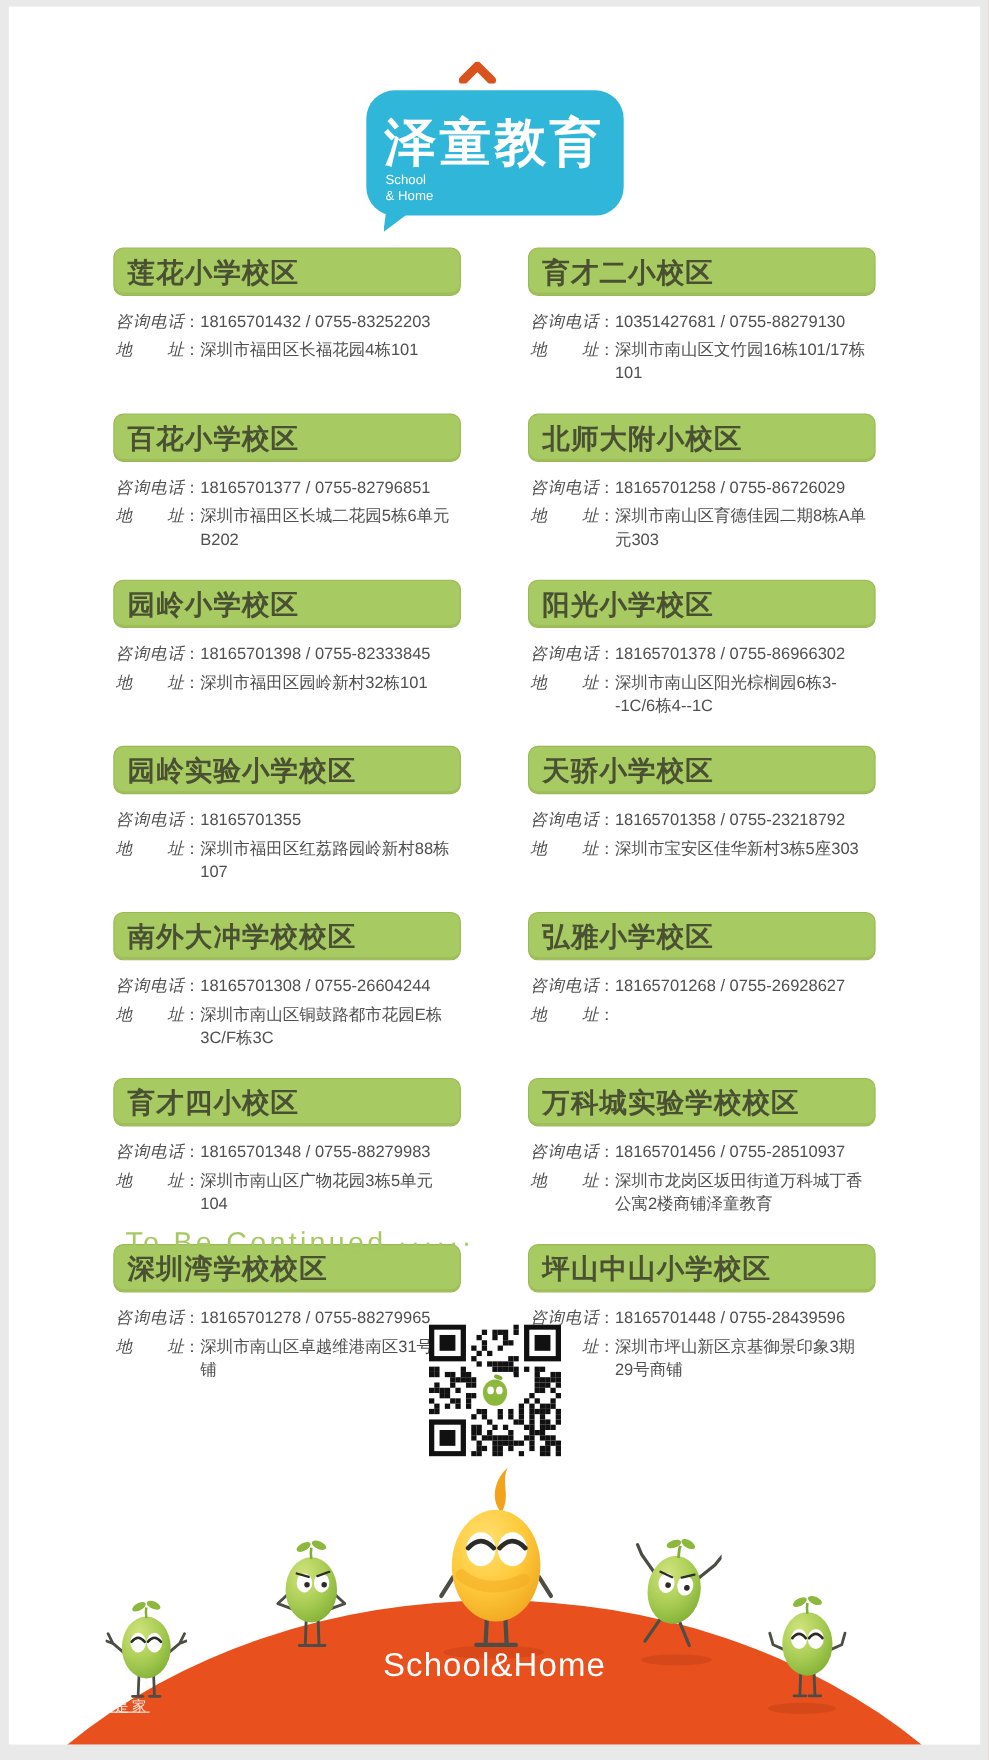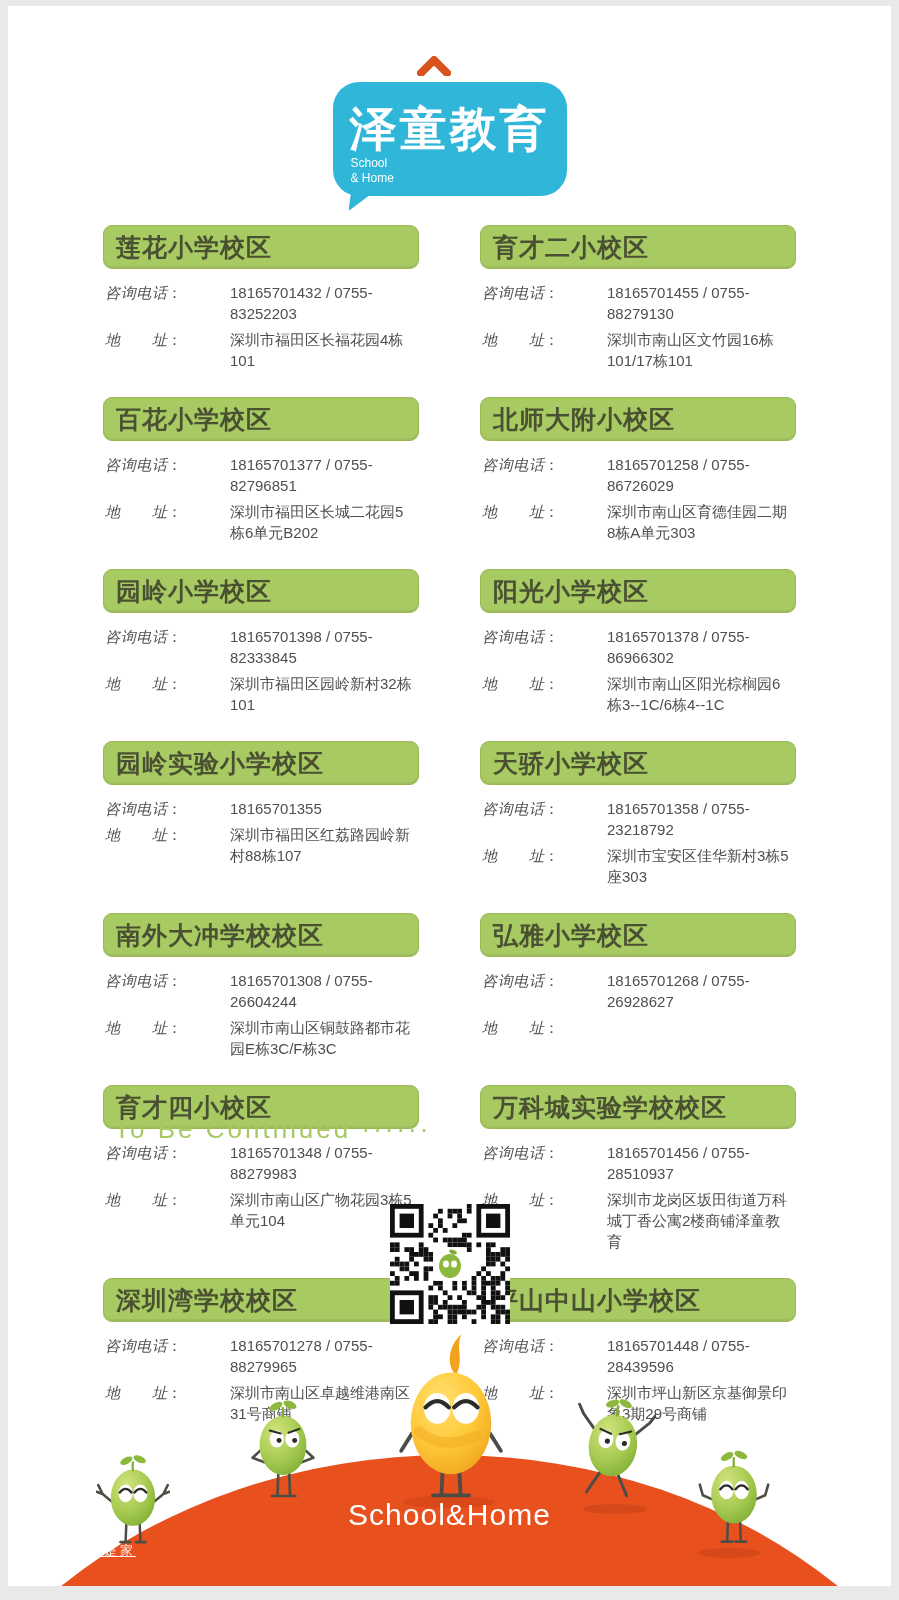--- a/index.html
+++ b/index.html
@@ -33,21 +33,21 @@
   .card{min-height:104px;}
   .card-header{
     background:#a8ca63;border:1px solid #9bb953;border-radius:9px;
     height:42px;display:flex;align-items:center;padding:0 12px;margin-bottom:13px;
     box-shadow:inset 0 -2px 0 rgba(0,0,0,.06);
   }
   .card-title{font-size:25px;font-weight:bold;color:#4a5132;letter-spacing:1px;white-space:nowrap;}
   .info-line{display:flex;font-size:15px;color:#4f4f4f;font-weight:500;line-height:21px;margin:0 2px 5px 2px;}
   .lbl{flex:0 0 62px;width:62px;text-align:justify;text-align-last:justify;font-style:italic;}
   .colon{flex:0 0 auto;}
-  .val{flex:1;margin-left:48px;}
+  .val{flex:1;}
 
   
   .continued{position:absolute;top:1108px;left:106px;font-size:26px;color:#a6c963;letter-spacing:3px;}
 
   
   .qr-wrap{position:absolute;top:1198px;left:50%;transform:translateX(-50%);width:120px;height:120px;}
 
   
   .hill{
     position:absolute;left:-109px;top:1449px;width:1101px;height:900px;
@@ -115,21 +115,21 @@
       </div>
     </div>
 
     <div class="card">
       <div class="card-header">
         <span class="card-title">育才二小校区</span>
       </div>
       <div class="info-line">
         <span class="lbl">咨询电话</span>
           <span class="colon">：</span>
-          <span class="val">18165701455 / 0755-88279130</span>
+          <span class="val">10351427681 / 0755-88279130</span>
       </div>
       <div class="info-line">
         <span class="lbl">地址</span>
           <span class="colon">：</span>
           <span class="val">深圳市南山区文竹园16栋101/17栋101</span>
       </div>
     </div>
 
     <div class="card">
       <div class="card-header">

